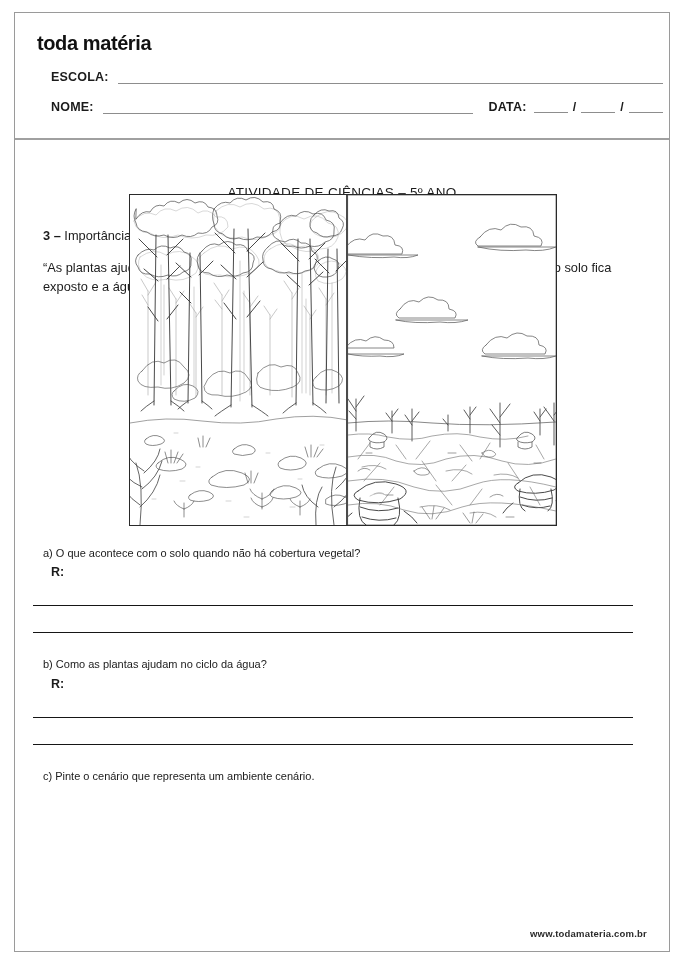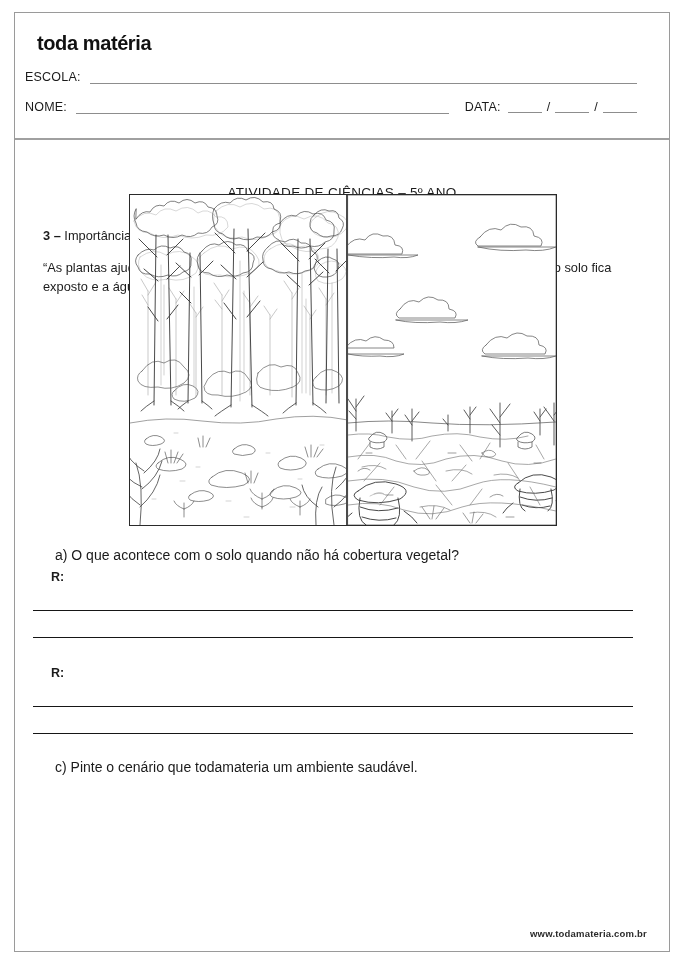--- a/index.html
+++ b/index.html
@@ -39,26 +39,27 @@
     position: absolute;
     left: 22px;
     top: 19px;
     font-size: 20px;
     font-weight: bold;
     letter-spacing: -0.4px;
     color: #111;
   }
   .field-row {
     position: absolute;
-    left: 10px;
+    left: 36px;
     display: flex;
     align-items: flex-end;
     font-size: 12.5px;
     letter-spacing: 0.2px;
     color: #1b1b1b;
+    font-weight: bold;
   }
   .field-row.escola { top: 57px; width: 612px; }
   .field-row.nome   { top: 87px; width: 612px; }
   .field-label { white-space: nowrap; }
   .rule {
     flex: 1;
     border-bottom: 1px solid #8d8d8d;
     margin-left: 9px;
     height: 11px;
   }
@@ -119,22 +120,22 @@
   .figure svg { display: block; }
 
   
   .questions {
     position: absolute;
     left: 0;
     top: 533px;
     width: 100%;
   }
   .qtext {
-    margin: 0 0 0 40px;
-    font-size: 14px;
+    margin: 0 0 0 28px;
+    font-size: 11px;
     line-height: 1.4;
   }
   .answer-block { margin-top: 4px; }
   .r-label {
     margin: 0 0 1px 36px;
     font-size: 12.5px;
     font-weight: bold;
   }
   .ans-line {
     margin: 0 0 0 18px;
@@ -410,28 +411,29 @@
       <div class="answer-block">
         <div class="r-label">R:</div>
         <div class="ans-line"></div>
         <div class="ans-line second"></div>
       </div>
     </div>
 
     <div class="q-spacer"></div>
 
     <div>
+      <div class="qtext">b) Como as plantas ajudam no ciclo da água?</div>
       <div class="answer-block">
         <div class="r-label">R:</div>
         <div class="ans-line"></div>
         <div class="ans-line second"></div>
       </div>
     </div>
 
     <div class="q-spacer"></div>
 
     <div>
-      <div class="qtext">c) Pinte o cenário que todamateria um ambiente saudável.</div>
+      <div class="qtext">c) Pinte o cenário que representa um ambiente cenário.</div>
     </div>
   </div>
 
   <div class="footer">www.todamateria.com.br</div>
 </div>
 
 </body></html>

